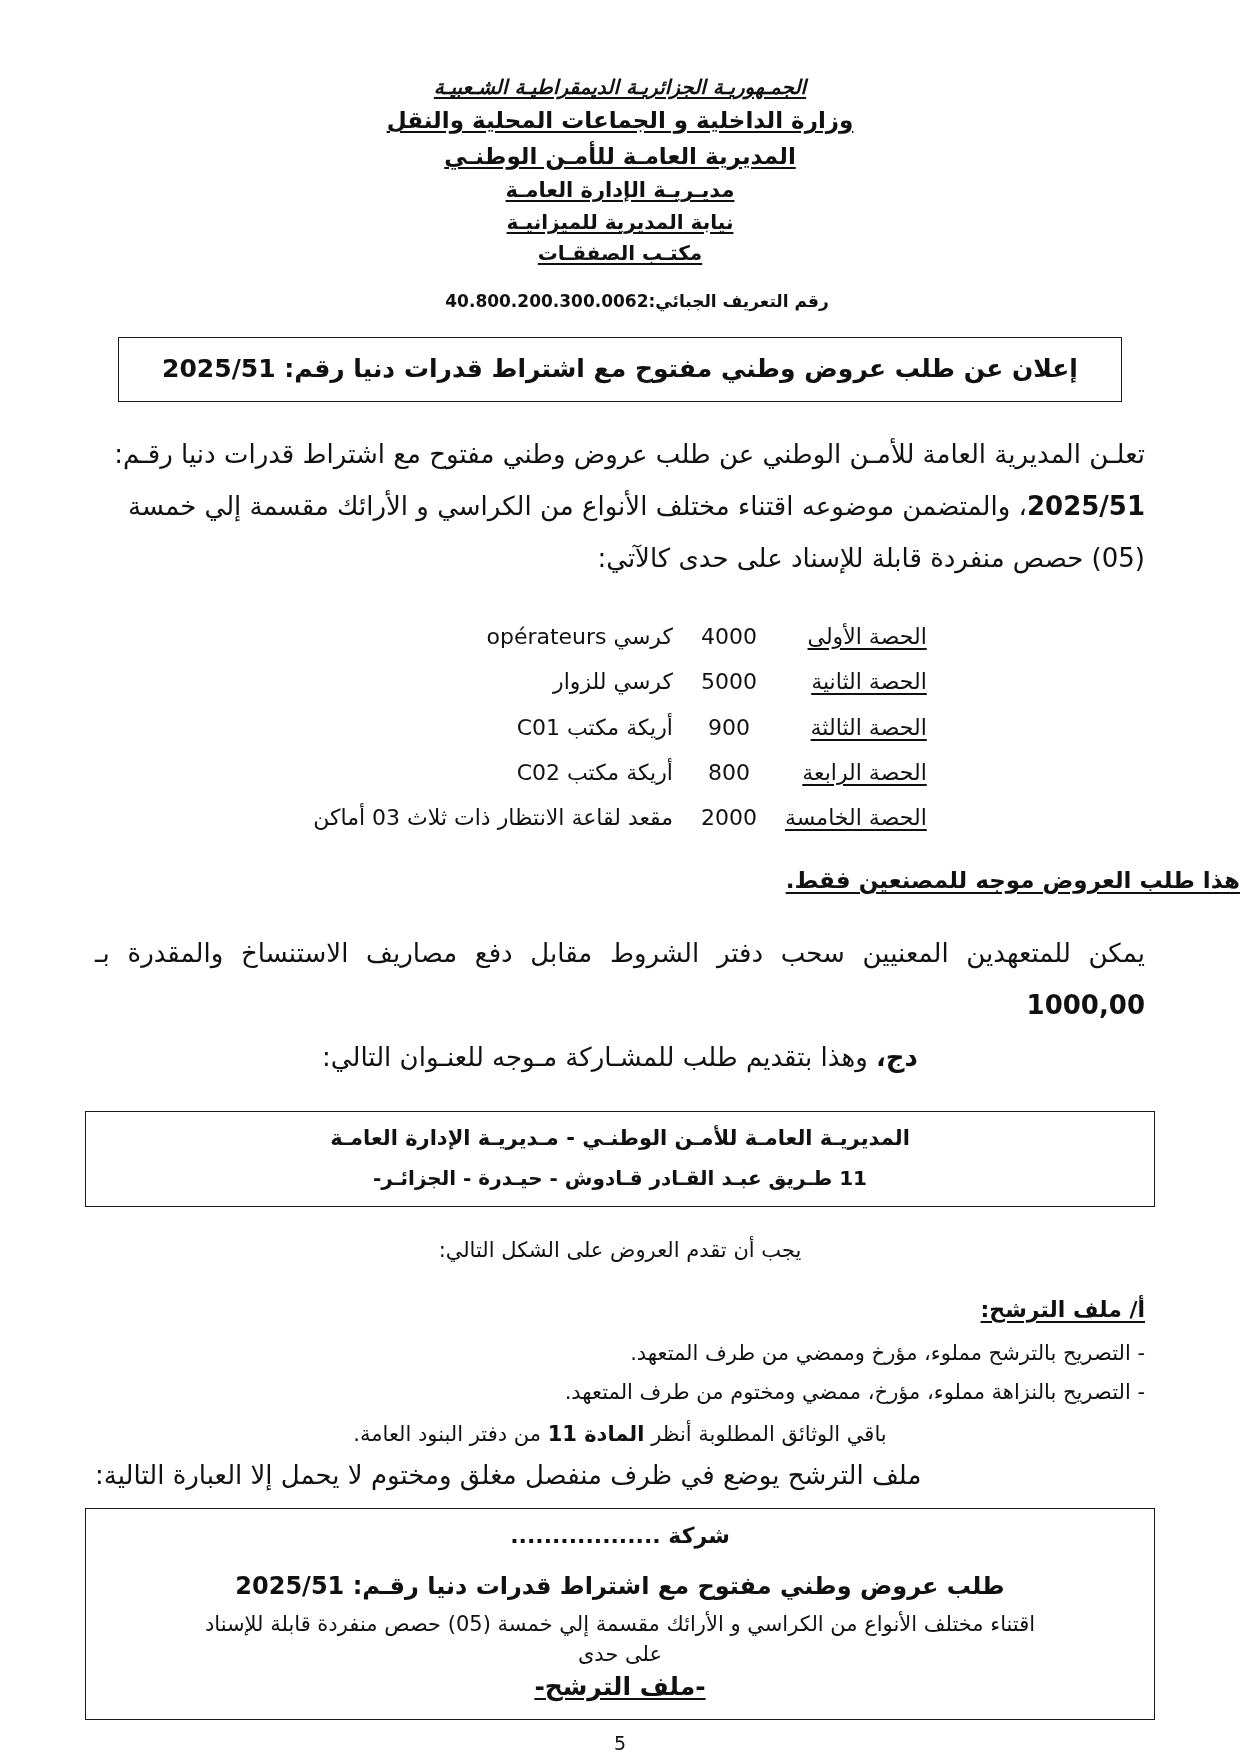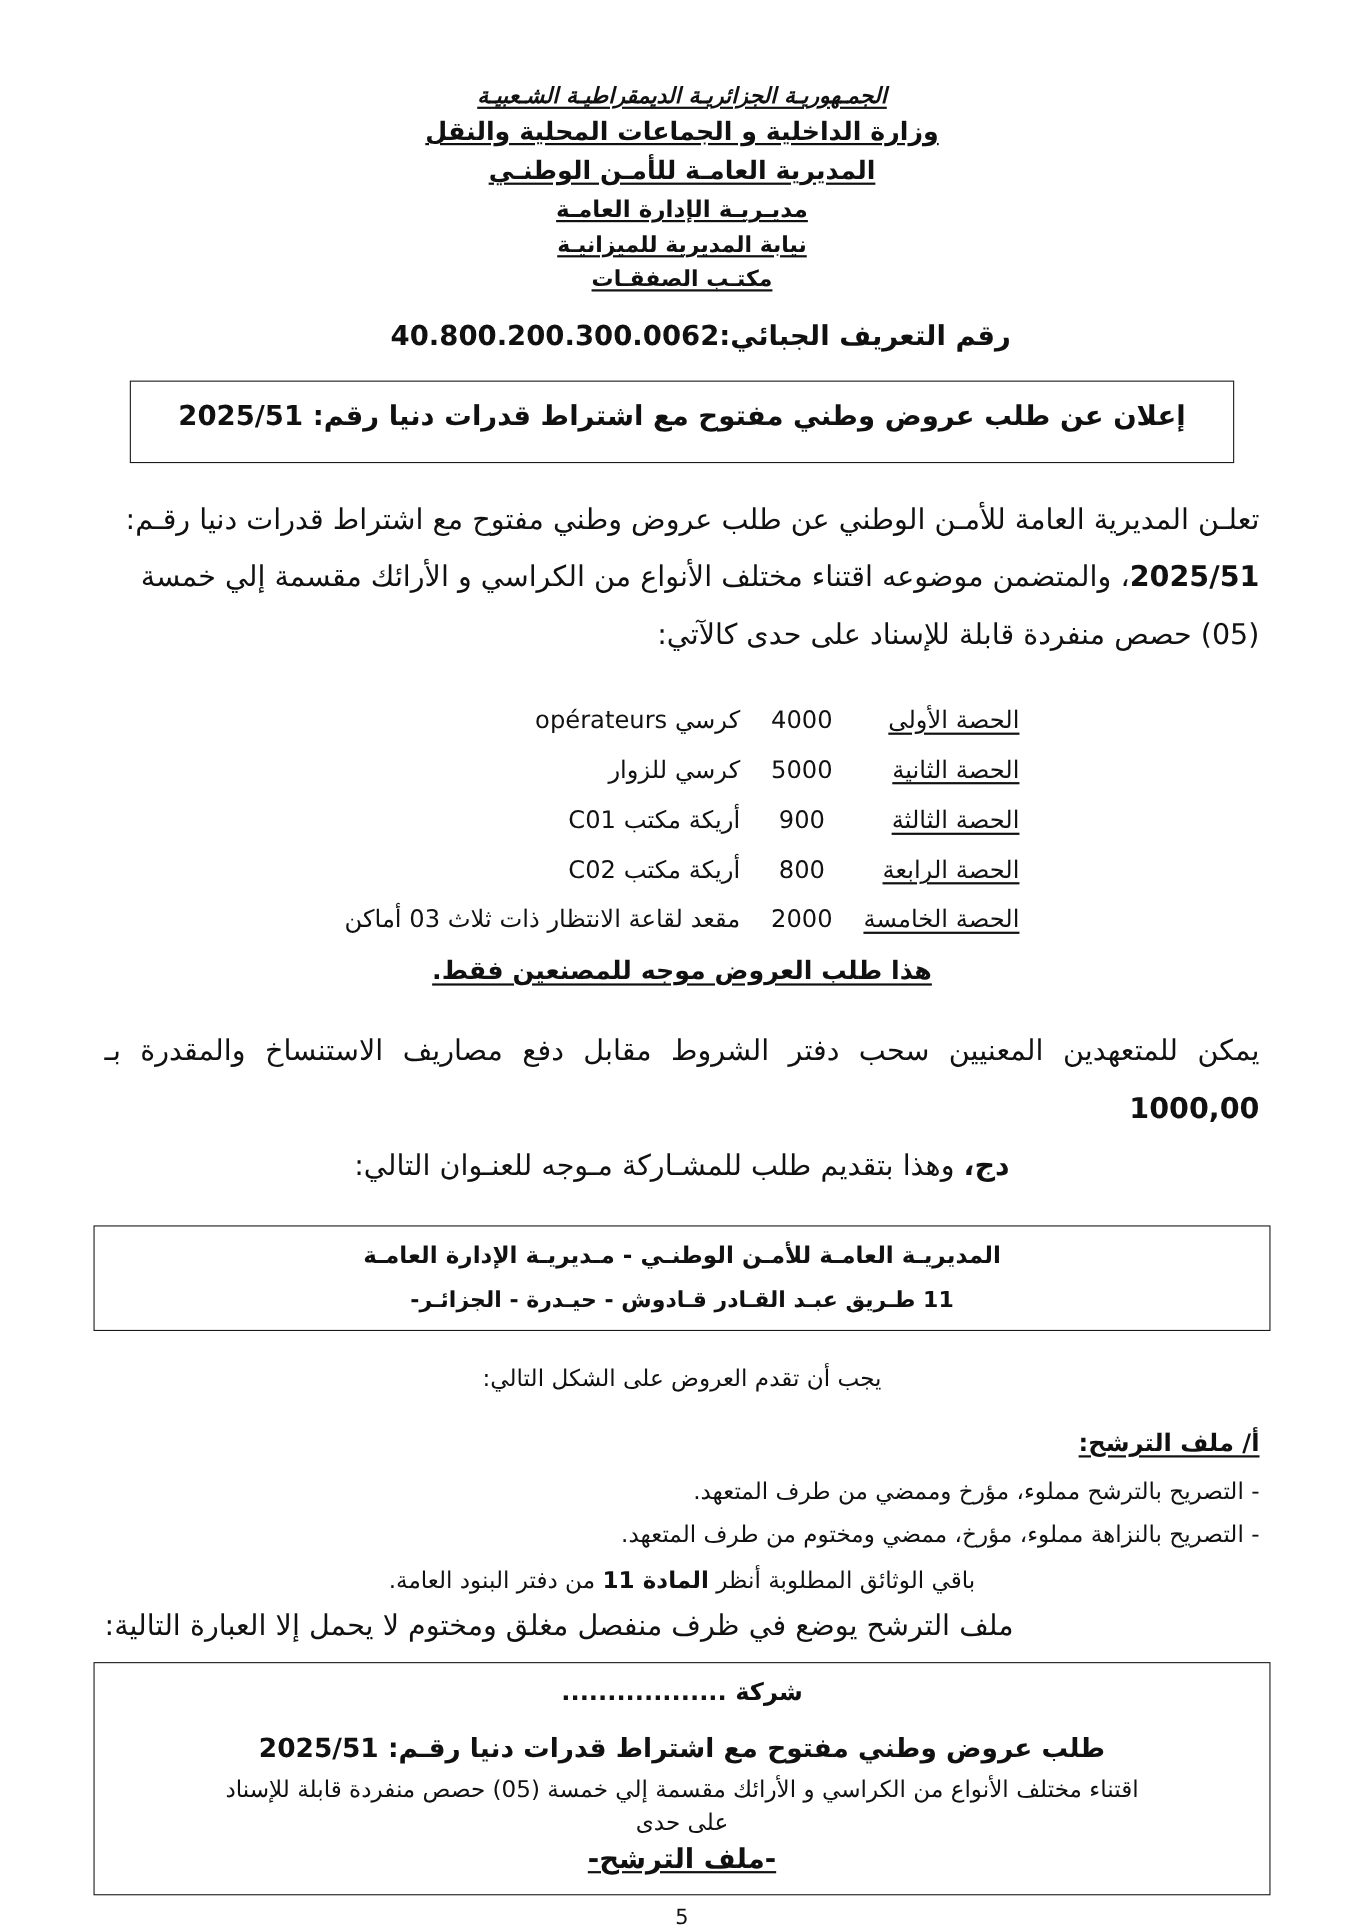--- a/index.html
+++ b/index.html
@@ -38,32 +38,32 @@
   .u { text-decoration: underline; text-underline-offset: 3px; }
   .h1 { font-size: 20px; font-style: italic; }
   .h2 { font-size: 23px; }
   .h3 { font-size: 23px; }
   .h4 { font-size: 21px; }
   .h5 { font-size: 20px; }
   .h6 { font-size: 20px; }
 
   .tax-line {
     text-align: center;
-    font-size: 25px;
+    font-size: 17px;
     font-weight: bold;
     margin-top: 22px;
     direction: rtl;
     padding-left: 34px;
   }
 
   
   .title-box {
     margin: 26px 118px 0 118px;
     border: 1.5px solid #1a1a1a;
-    padding: 16px 10px 28px 10px;
+    padding: 16px 10px 18px 10px;
     text-align: center;
     font-size: 25px;
     font-weight: bold;
     direction: rtl;
   }
 
   
   .body-text {
     margin: 0 95px;
     direction: rtl;
@@ -88,22 +88,21 @@
   }
   .lot-name {
     text-decoration: underline;
     text-underline-offset: 4px;
     text-align: right;
   }
   .lot-qty { text-align: center; }
   .lot-desc { text-align: right; }
 
   .only-line {
-    margin-top: 10px;
-    text-align: center;
+    margin-top: 26px;
     direction: rtl;
     font-size: 23px;
     font-weight: bold;
     text-decoration: underline;
     text-underline-offset: 4px;
   }
 
   .p2 { margin-top: 34px; }
   .p2-2 { text-align: center; }
 

